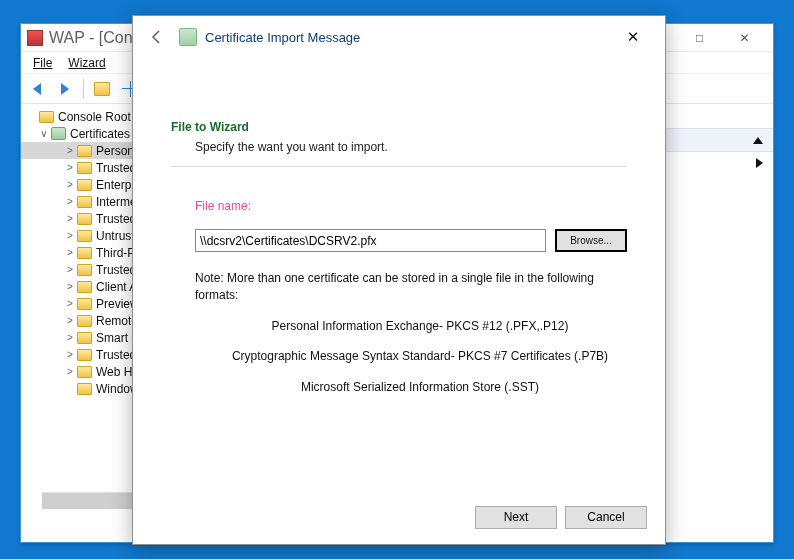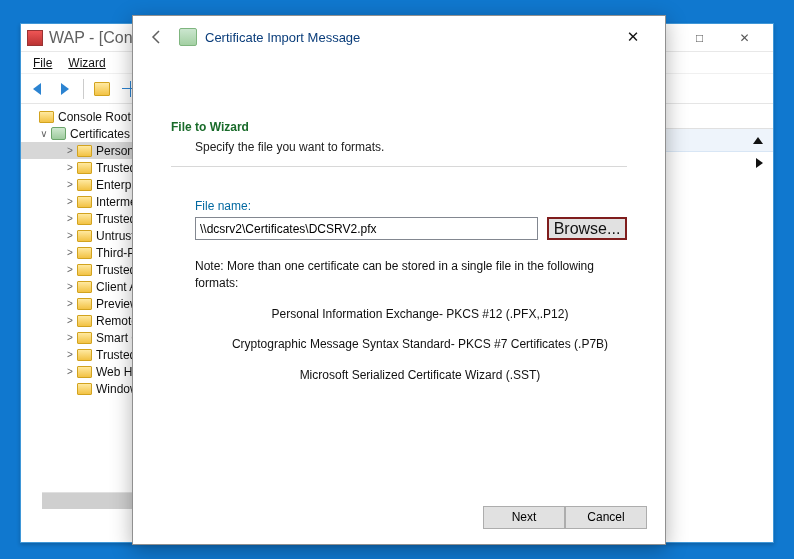--- a/index.html
+++ b/index.html
@@ -46,28 +46,28 @@
   .wizard { position:absolute; left:132px; top:15px; width:534px; height:530px; background:#fff; border:1px solid #909090; box-shadow:0 5px 20px rgba(0,0,0,.3); display:flex; flex-direction:column;}
   .wizard-title { height:42px; display:flex; align-items:center; padding:0 12px; }
   .back-arrow { width:24px;height:24px; display:flex;align-items:center;justify-content:center; margin-right:10px; color:#555;}
   .wiz-cert-icon { width:18px;height:18px;background:linear-gradient(180deg,#cbe6cf,#a3d0a3);border:1px solid #7fb57f;border-radius:2px;margin-right:8px;}
   .wizard-title .wtitle { font-size:13px; color:#0a3d7a;}
   .wizard-title .close { margin-left:auto; width:40px;height:30px;display:flex;align-items:center;justify-content:center;font-size:15px;color:#111;}
   .wizard-body { flex:1; padding: 4px 38px 0 38px; }
   .section-head { font-weight:600; color:#196b2a; font-size:12px; margin-top:4px;}
   .section-sub { padding:6px 0 0 24px; color:#222;}
   .hr { border:none;border-top:1px solid #d8d8d8;margin:12px 0 18px 0;}
-  .field-label { margin-left:24px; margin-bottom:4px;color:#0369a1;}
+  .field-label { margin-left:24px; margin-bottom:16px;color:#ec4899;}
   .file-row { margin-left:24px; display:flex; gap:9px; align-items:center;}
   .file-input { flex:1; height:23px; border:1px solid #828790; padding:0 4px; font-size:12px; background:#fff;}
-  .browse-btn { height:23px; width:80px; border:2px solid #7f1d1d; background:#e1e1e1; font-size:16px; color:#111; cursor:pointer;}
+  .browse-btn { height:23px; width:72px; border:2px solid #000000; background:#e1e1e1; font-size:10px; color:#111; cursor:pointer;}
   .note-block { margin:18px 0 0 24px; line-height:1.4; color:#111;}
   .note-block .note-line{margin-bottom:14px;}
   .note-block .fmt{margin-left:18px;margin-bottom:14px;text-align:center;}
-  .wizard-footer { height:54px; border-top:0; display:flex; align-items:center; justify-content:flex-end; padding:0 18px; }
+  .wizard-footer { height:54px; border-top:0; display:flex; align-items:center; justify-content:flex-end; padding:0 18px; gap:8px;}
   .std-btn { width:82px; height:23px; border:1px solid #adadad; background:#e1e1e1; font-size:12px; cursor:pointer;}
 </style>
 </head>
 <body>
 
 <div class="mmc-window">
   <div class="mmc-title">
     <div class="app-icon"></div>
     <span class="title-text">WAP - [Console</span>
     <div class="wbtns">
@@ -215,32 +215,32 @@
           <path d="M10 2 L4 8 L10 14" stroke="#606060" stroke-width="1.5" fill="none"></path>
         </svg>
     </div>
     <div class="wiz-cert-icon"></div>
     <span class="wtitle">Certificate Import Message</span>
     <div class="close">✕</div>
   </div>
   <div class="wizard-body">
     <div style="height:54px;"></div>
     <div class="section-head">File to Wizard</div>
-    <div class="section-sub">Specify the file you want to formats.</div>
+    <div class="section-sub">Specify the want you want to import.</div>
     <hr class="hr">
     <div style="height:14px;"></div>
     <div class="field-label">File name:</div>
     <div class="file-row">
       <input type="text" class="file-input" value="\\dcsrv2\Certificates\DCSRV2.pfx" style="">
       <button class="browse-btn">Browse...</button>
     </div>
     <div class="note-block">
       <div class="note-line">Note:  More than one certificate can be stored in a single file in the following formats:</div>
       <div class="fmt">Personal Information Exchange- PKCS #12 (.PFX,.P12)</div>
       <div class="fmt">Cryptographic Message Syntax Standard- PKCS #7 Certificates (.P7B)</div>
-      <div class="fmt">Microsoft Serialized Certificate Wizard (.SST)</div>
+      <div class="fmt">Microsoft Serialized Information Store (.SST)</div>
     </div>
   </div>
   <div class="wizard-footer">
     <button class="std-btn">Next</button>
     <button class="std-btn">Cancel</button>
   </div>
 </div>
 
 </body></html>

